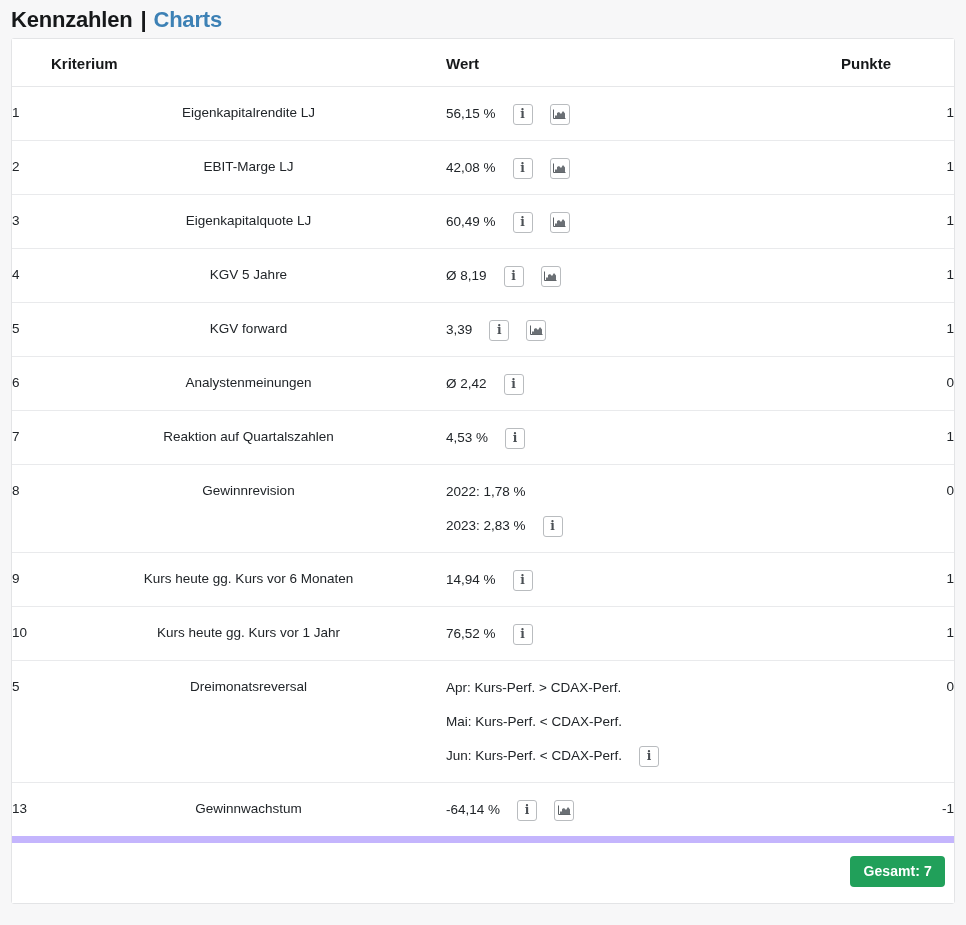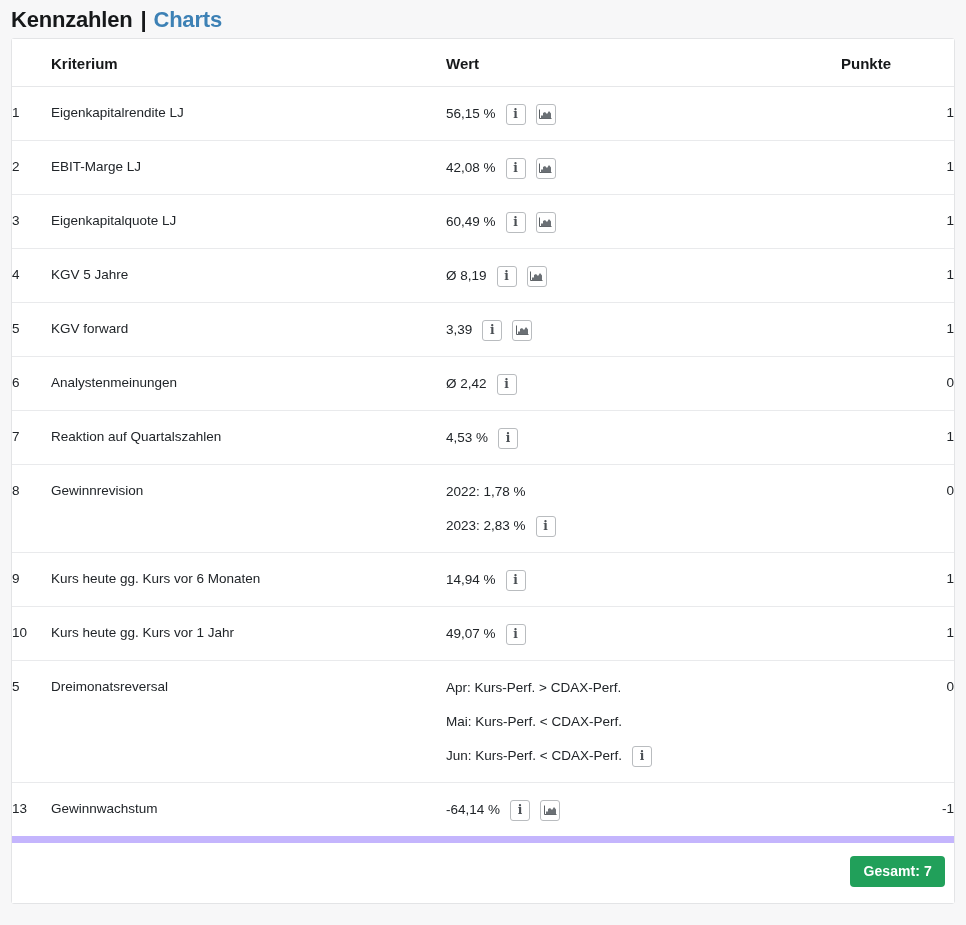--- a/index.html
+++ b/index.html
@@ -78,28 +78,28 @@
     font-size: 13.5px;
     color: #212529;
     border-bottom: 1px solid #e9eaec;
     vertical-align: top;
     padding: 16px 0 15px 0;
     line-height: 20px;
   }
   tbody tr:last-child td { border-bottom: 7px solid #c4b5fd; }
 
   td.num  { padding-left: 9px; color: #212529; }
-  td.crit { padding-left: 0; }
+  td.crit { padding-left: 0; text-align: center; }
   td.wert { padding-left: 0; }
   td.pkt  { text-align: right; padding-right: 9px; white-space: nowrap; }
 
   .val-line {
     display: flex;
     align-items: center;
-    gap: 10px;
+    gap: 17px;
     min-height: 22px;
   }
   .val-line + .val-line { margin-top: 12px; }
   .val-text { white-space: nowrap; }
 
   
   .icon-btn {
     display: inline-flex;
     align-items: center;
     justify-content: center;
@@ -324,21 +324,21 @@
                 </span>
               </div>
             </td>
             <td class="pkt">1</td>
           </tr>
           <tr>
             <td class="num">10</td>
             <td class="crit">Kurs heute gg. Kurs vor 1 Jahr</td>
             <td class="wert">
               <div class="val-line">
-                <span class="val-text">49,07 %</span>
+                <span class="val-text">76,52 %</span>
                 <span class="icon-btn">
                   <span class="ico-i">i</span>
                 </span>
               </div>
             </td>
             <td class="pkt">1</td>
           </tr>
           <tr>
             <td class="num">5</td>
             <td class="crit">Dreimonatsreversal</td>

